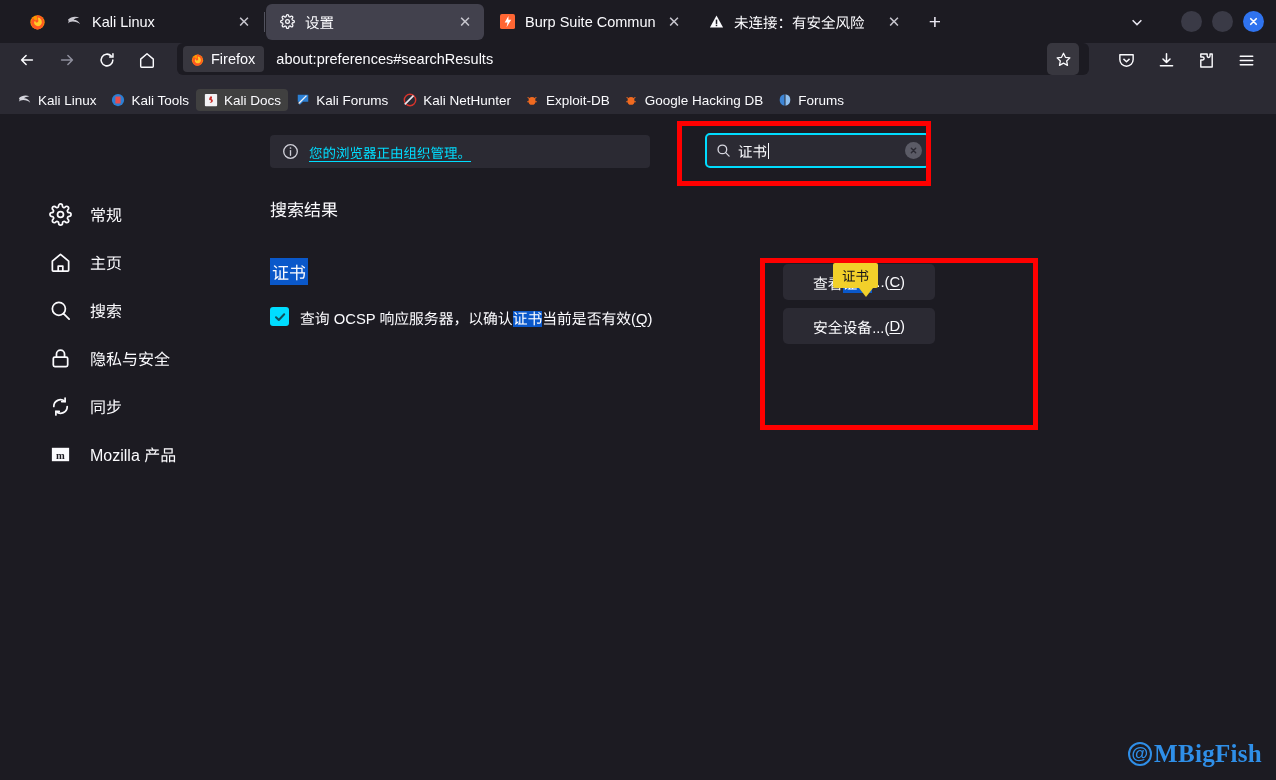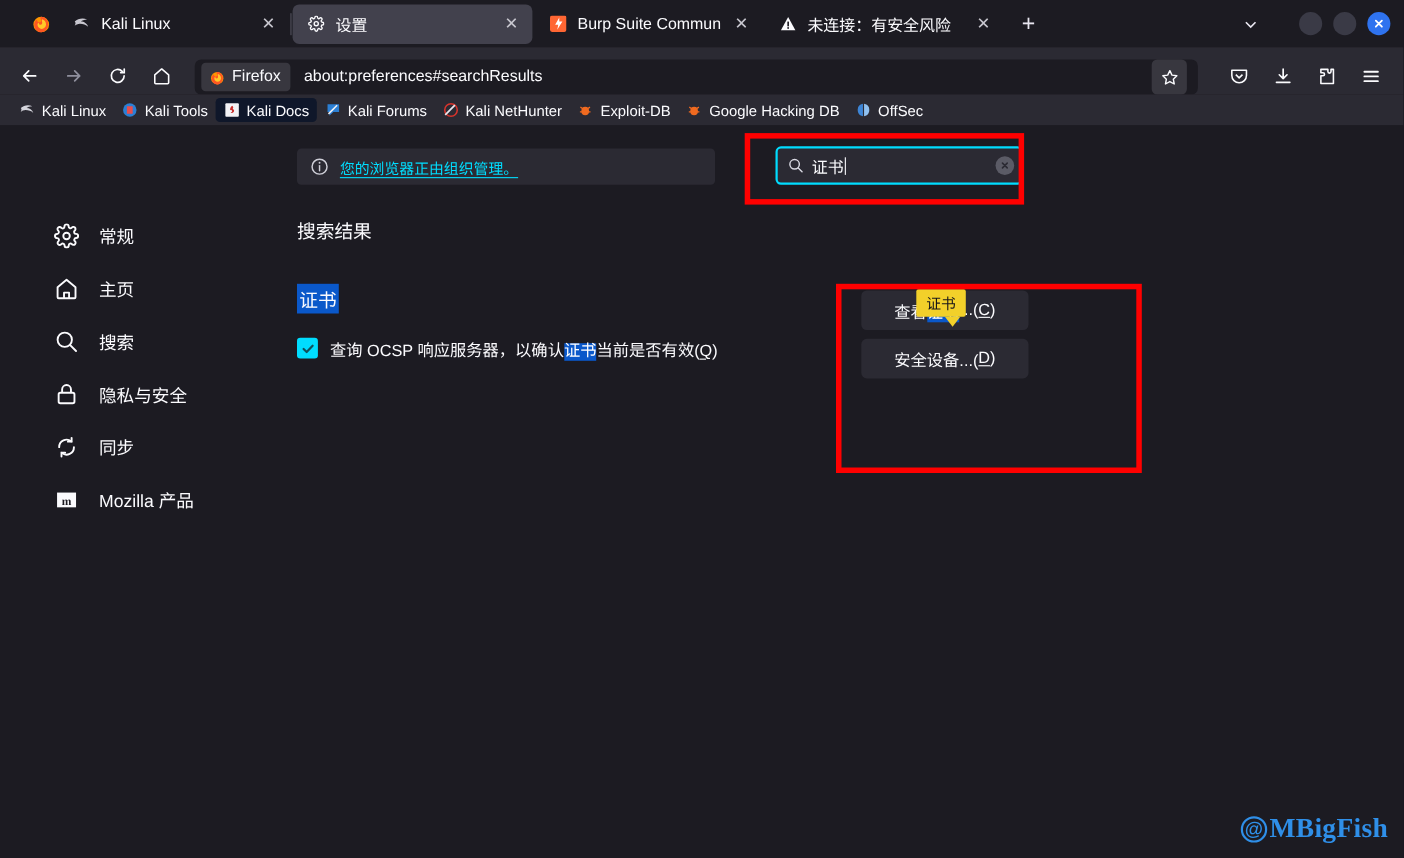--- a/index.html
+++ b/index.html
@@ -52,21 +52,21 @@
   }
   .listall { width: 44px; height: 34px; display: flex; align-items: center; justify-content: center; color: #e8e6f0; }
   .wctl { display: flex; align-items: center; gap: 10px; margin-left: 22px; }
   .wbtn { width: 21px; height: 21px; border-radius: 50%; background: #3a3a46; display: flex; align-items: center; justify-content: center; }
   .wbtn.close { background: #2f73ef; }
   .wbtn.close svg { display: block; }
 
   
   .navbar {
     position: absolute; top: 43px; left: 0; width: 1276px; height: 43px;
-    background: #2b2a33; display: flex; align-items: flex-end;
+    background: #2b2a33; display: flex; align-items: flex-start;
   }
   .navbtn {
     width: 34px; height: 34px; border-radius: 6px; margin: 0 3px;
     display: flex; align-items: center; justify-content: center; color: #fbfbfe;
   }
   .navbtn.dim { color: #8f8f9d; }
   .navbtn:first-child { margin-left: 10px; }
   .urlbar {
     flex: 1 1 auto; height: 32px; margin: 0 10px;
     background: #1c1b22; border-radius: 6px;
@@ -91,21 +91,21 @@
   
   .bookmarks {
     position: absolute; top: 86px; left: 0; width: 1276px; height: 28px;
     background: #2b2a33; display: flex; align-items: center; padding-left: 10px;
   }
   .bm {
     display: flex; align-items: center; gap: 6px; height: 22px;
     padding: 0 7px; border-radius: 4px; color: #fbfbfe; font-size: 13.5px;
     white-space: nowrap;
   }
-  .bm.hl { background: #0f172a; }
+  .bm.hl { background: #404040; }
   .bmico { width: 15px; height: 15px; flex: 0 0 15px; display: flex; align-items: center; justify-content: center; }
 
   
   .content {
     position: absolute; top: 114px; left: 0; width: 1276px; height: 666px;
     background: #1c1b22;
   }
 
   
   .notice {
@@ -424,21 +424,21 @@
       <span>Google Hacking DB</span>
     </div>
 
     <div class="bm">
       <span class="bmico">
         <svg width="14" height="14" viewBox="0 0 16 16">
           <path d="M7.4 1.5a6.6 6.6 0 0 0 0 13z" fill="#3d85d6"></path>
           <path d="M8.6 1.5a6.6 6.6 0 0 1 0 13z" fill="#8fc0f0"></path>
         </svg>
       </span>
-      <span>OffSec</span>
+      <span>Forums</span>
     </div>
   </div>
 
   <div class="content"></div>
 
   <div class="notice">
     <span class="notice-icon">
       <svg width="17" height="17" viewBox="0 0 18 18" fill="none" stroke="#cfcfd8" stroke-width="1.4">
         <circle cx="9" cy="9" r="7.2"></circle>
         <path d="M9 8v5" stroke-linecap="round"></path>

